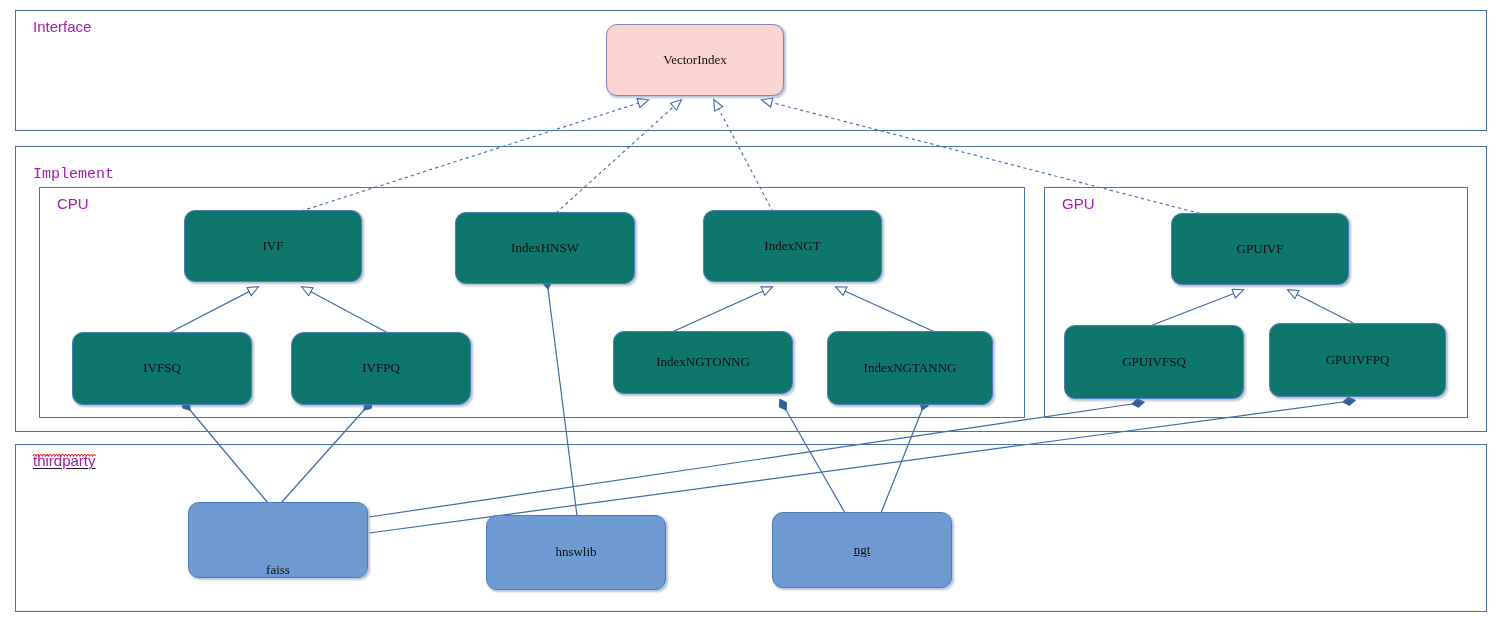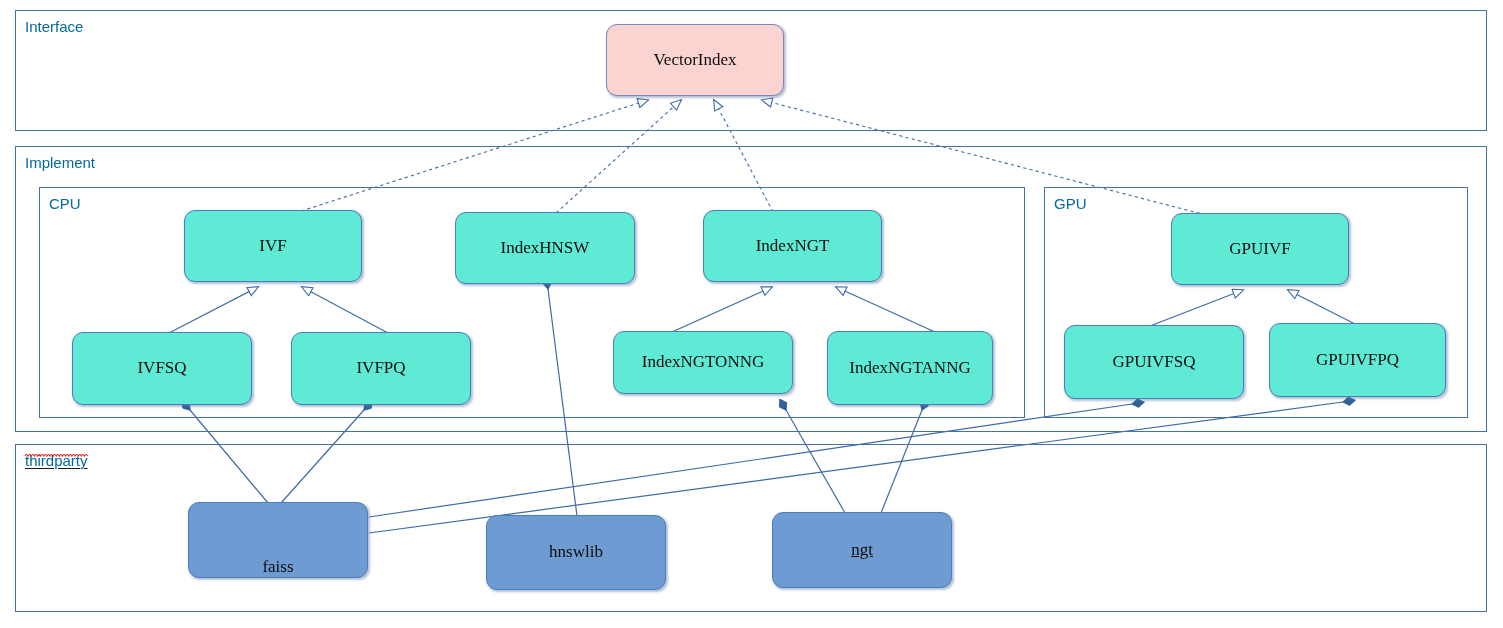--- a/index.html
+++ b/index.html
@@ -3,34 +3,34 @@
 <meta charset="utf-8">
 <style>
   html,body{margin:0;padding:0;background:#ffffff;}
   body{width:1503px;height:628px;position:relative;overflow:hidden;
        font-family:"Liberation Sans",sans-serif;}
 
   #canvas{position:absolute;left:0;top:0;width:1503px;height:628px;}
 
   
   .pkg{position:absolute;border:1.4px solid #4472a8;background:transparent;box-sizing:border-box;}
-  .pkg-label{position:absolute;font-size:15px;color:#0369a1;white-space:nowrap;
-             font-family:"Liberation Sans",sans-serif;}
+  .pkg-label{position:absolute;font-size:15px;color:#a21caf;white-space:nowrap;
+             font-family:"Liberation Sans",sans-serif;margin-left:8px;}
   .pkg-label.misspelled{text-decoration:underline;text-decoration-color:#1a1a1a;
              text-decoration-thickness:1px;text-underline-offset:2px;}
   .squiggle{position:absolute;height:5px;width:100%;left:0;bottom:-6px;}
 
   
   .node{position:absolute;box-sizing:border-box;border:1.3px solid #4a7ebb;
         border-radius:11px;display:flex;align-items:center;justify-content:center;
-        text-align:center;font-family:"Liberation Serif",serif;font-size:17px;
+        text-align:center;font-family:"Liberation Serif",serif;font-size:13px;
         color:#0d0d0d;line-height:1.1;
         box-shadow:1.5px 1.5px 2.2px rgba(90,120,160,.45);}
   .node.iface{background:#fbd4d1;border-color:#7a86bd;}
-  .node.impl{background:#5eead4;}
+  .node.impl{background:#0f766e;}
   .node.third{background:#6e9bd1;}
 
   svg{position:absolute;left:0;top:0;overflow:visible;pointer-events:none;}
 </style>
 </head>
 <body>
 
 <div id="canvas">
   <svg id="edge-layer" width="1503" height="628">
     <defs>
@@ -58,41 +58,41 @@
         <line x1="369" y1="533" x2="1343" y2="402" stroke="#3d6ba5" stroke-width="1.2" marker-end="url(#solid-diamond)"></line>
         <line x1="577" y1="516" x2="548" y2="289" stroke="#3d6ba5" stroke-width="1.2" marker-end="url(#solid-diamond)"></line>
         <line x1="845" y1="513" x2="786" y2="410" stroke="#3d6ba5" stroke-width="1.2" marker-end="url(#solid-diamond)"></line>
         <line x1="881" y1="513" x2="922" y2="410" stroke="#3d6ba5" stroke-width="1.2" marker-end="url(#solid-diamond)"></line>
       </g>
   </svg>
   <div id="pkg-layer">
       <div class="pkg" style="left: 15px; top: 10px; width: 1472px; height: 121px;"></div>
       <div class="pkg-label" style="left: 25px; top: 18px;">Interface</div>
       <div class="pkg" style="left: 15px; top: 146px; width: 1472px; height: 286px;"></div>
-      <div class="pkg-label" style="left: 25px; top: 154px;">Implement</div>
+      <div class="pkg-label" style="left: 25px; top: 166px; font-family: Liberation Mono, monospace;">Implement</div>
       <div class="pkg" style="left: 39px; top: 187px; width: 986px; height: 231px;"></div>
       <div class="pkg-label" style="left: 49px; top: 195px;">CPU</div>
       <div class="pkg" style="left: 1044px; top: 187px; width: 424px; height: 231px;"></div>
       <div class="pkg-label" style="left: 1054px; top: 195px;">GPU</div>
       <div class="pkg" style="left: 15px; top: 444px; width: 1472px; height: 168px;"></div>
       <div class="pkg-label misspelled" style="left: 25px; top: 452px; position: absolute;">thirdparty<svg class="squiggle" viewBox="0 0 60 5" preserveAspectRatio="none">
           <path d="M0,4 q1.5,-3 3,0 q1.5,-3 3,0 q1.5,-3 3,0 q1.5,-3 3,0 q1.5,-3 3,0 q1.5,-3 3,0 q1.5,-3 3,0 q1.5,-3 3,0 q1.5,-3 3,0 q1.5,-3 3,0 q1.5,-3 3,0 q1.5,-3 3,0 q1.5,-3 3,0 q1.5,-3 3,0 q1.5,-3 3,0 q1.5,-3 3,0 q1.5,-3 3,0 q1.5,-3 3,0 q1.5,-3 3,0 q1.5,-3 3,0 " fill="none" stroke="#e02020" stroke-width="1.1"></path>
         </svg></div>
     </div>
   <div id="node-layer">
       <div class="node iface" style="left: 606px; top: 24px; width: 178px; height: 72px;">
         <span>VectorIndex</span>
       </div>
       <div class="node impl" style="left: 184px; top: 210px; width: 178px; height: 72px;">
         <span>IVF</span>
       </div>
       <div class="node impl" style="left: 72px; top: 332px; width: 180px; height: 73px;">
         <span>IVFSQ</span>
       </div>
-      <div class="node impl" style="left: 291px; top: 332px; width: 180px; height: 73px;">
+      <div class="node impl" style="left: 291px; top: 332px; width: 180px; height: 73px; border-radius: 13px;">
         <span>IVFPQ</span>
       </div>
       <div class="node impl" style="left: 455px; top: 212px; width: 180px; height: 72px;">
         <span>IndexHNSW</span>
       </div>
       <div class="node impl" style="left: 703px; top: 210px; width: 179px; height: 72px;">
         <span>IndexNGT</span>
       </div>
       <div class="node impl" style="left: 613px; top: 331px; width: 180px; height: 63px;">
         <span>IndexNGTONNG</span>

